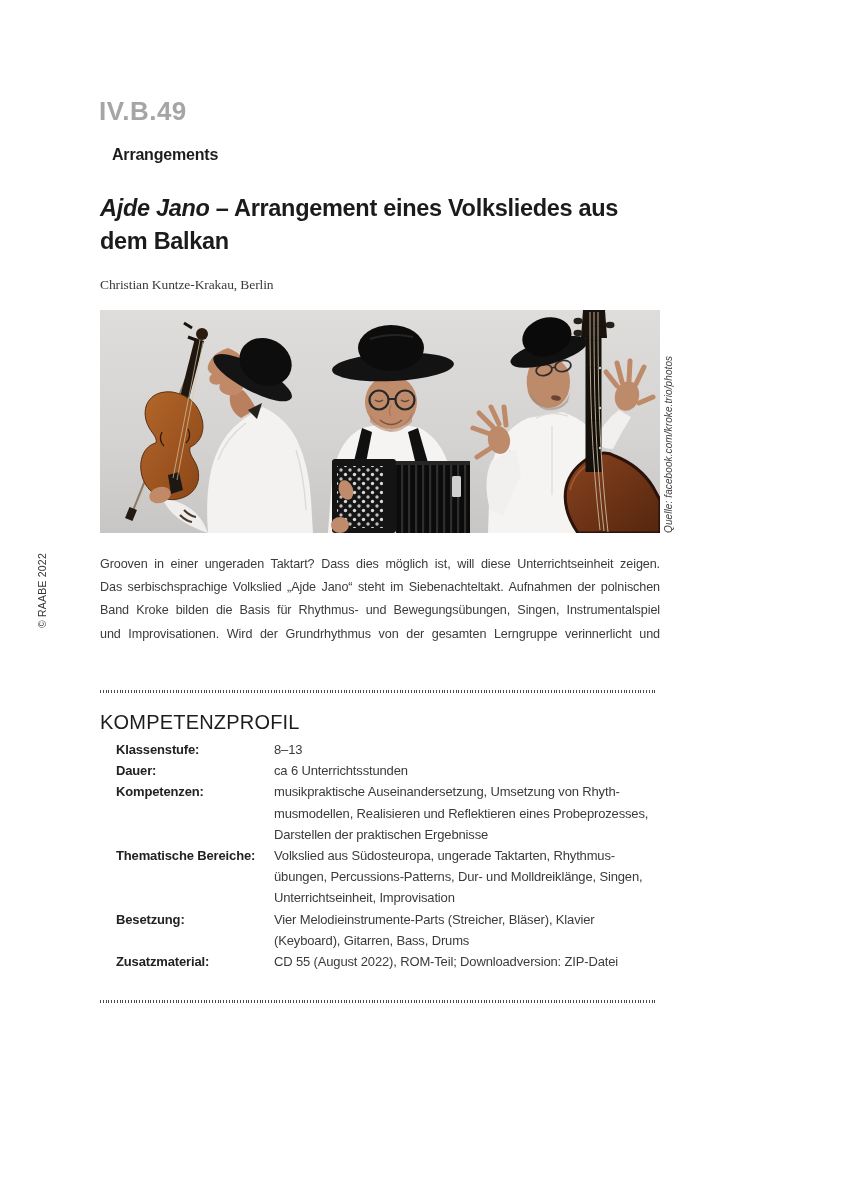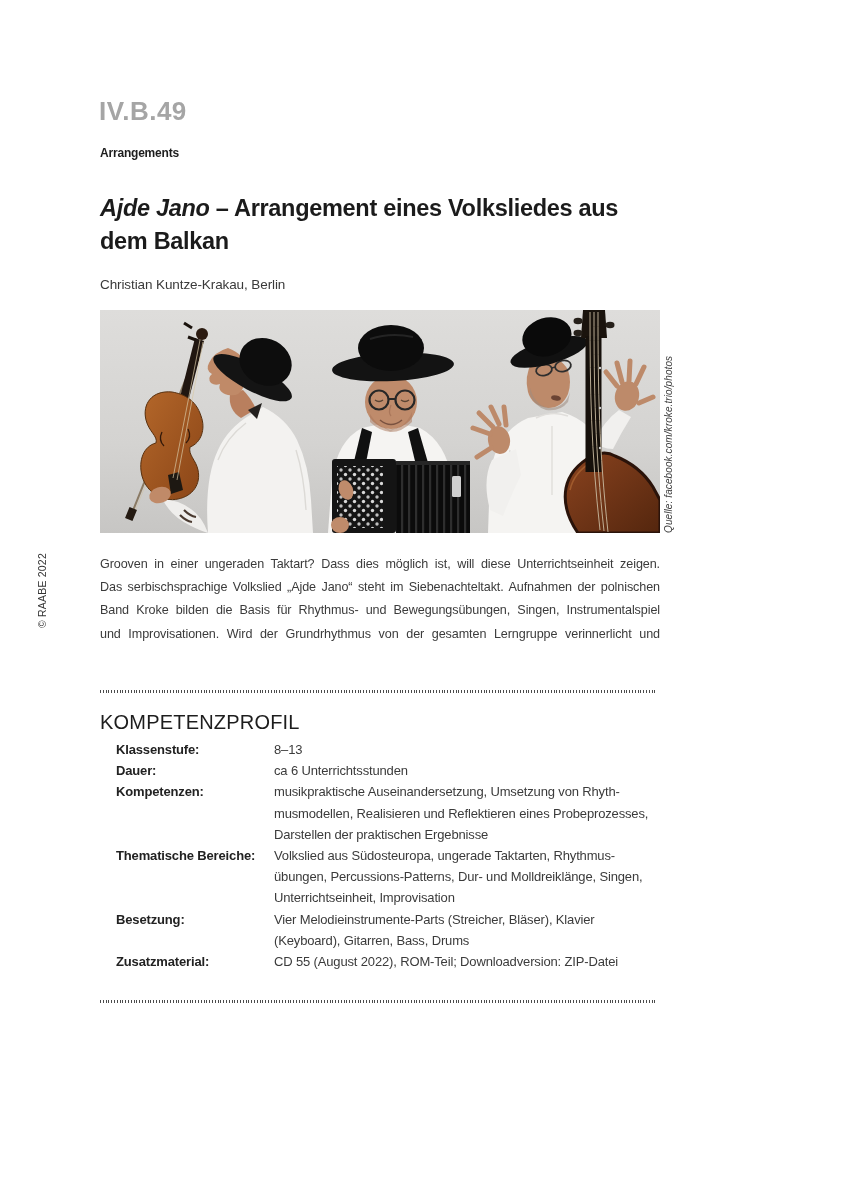--- a/index.html
+++ b/index.html
@@ -1,24 +1,24 @@
 <!DOCTYPE html>
 <html><head>
 <meta charset="utf-8">
 <style>
   html,body{margin:0;padding:0;background:#ffffff;}
   .page{position:relative;width:756px;height:1200px;background:#ffffff;overflow:hidden;
         font-family:"Liberation Sans","DejaVu Sans",sans-serif;color:#2e2e2e;}
   .abs{position:absolute;}
   #code{left:99px;top:96px;font-size:26px;font-weight:bold;color:#a5a5a5;letter-spacing:.5px;}
-  #category{left:100px;top:146px;font-size:12px;font-weight:bold;color:#1d1d1d;letter-spacing:-.2px;}
+  #category{left:112px;top:146px;font-size:16px;font-weight:bold;color:#1d1d1d;letter-spacing:-.2px;}
   #title{left:100px;top:192px;width:566px;font-size:23.5px;font-weight:bold;color:#1b1b1b;
          line-height:33px;letter-spacing:-.3px;}
   #title .it{font-style:italic;}
-  #author{left:100px;top:277px;font-size:13.5px;color:#3a3a3a;letter-spacing:-.1px;}
+  #author{left:100px;top:277px;font-size:13.5px;color:#3a3a3a;letter-spacing:-.1px;font-family:Liberation Serif, serif;}
   #photo{left:100px;top:310px;width:560px;height:223px;}
   #photo svg{display:block;}
   #caption{left:663px;top:533px;width:223px;transform:rotate(-90deg);transform-origin:0 0;
            font-size:10px;font-style:italic;color:#3d3d3d;letter-spacing:.1px;}
   #copyright{left:36px;top:628px;width:92px;transform:rotate(-90deg);transform-origin:0 0;
            font-size:10.5px;color:#333333;letter-spacing:.2px;}
   #intro{left:100px;top:553px;width:560px;font-size:12.6px;line-height:23.2px;color:#3b3b3b;
          letter-spacing:-.1px;}
   .intro-line{text-align:justify;text-align-last:justify;}
   .intro-line.last{text-align-last:left;}

